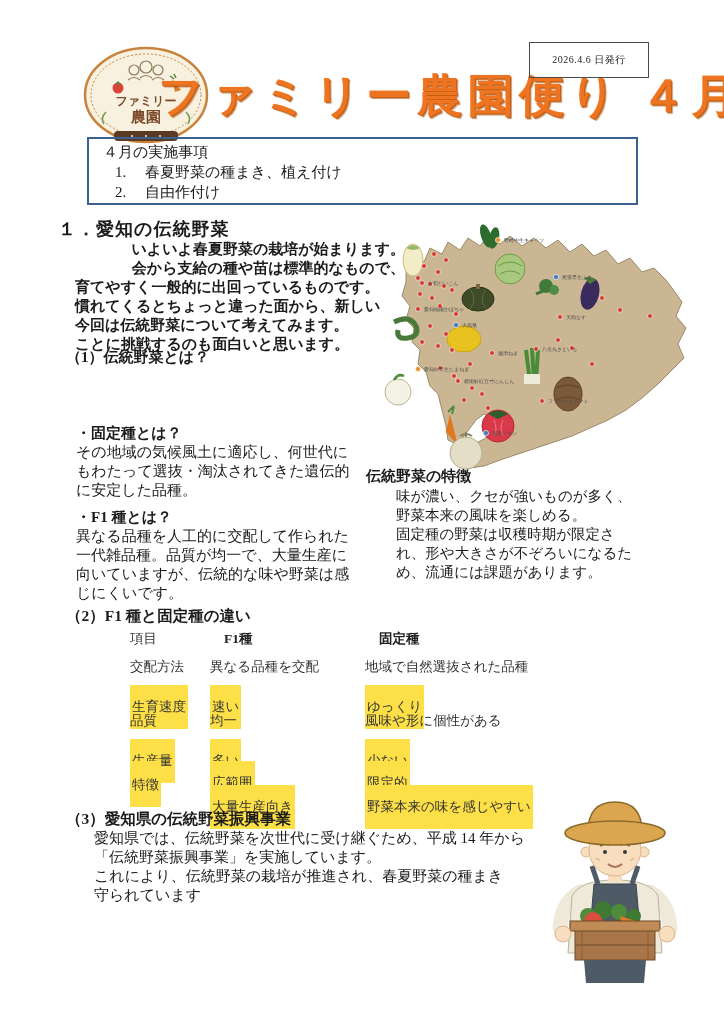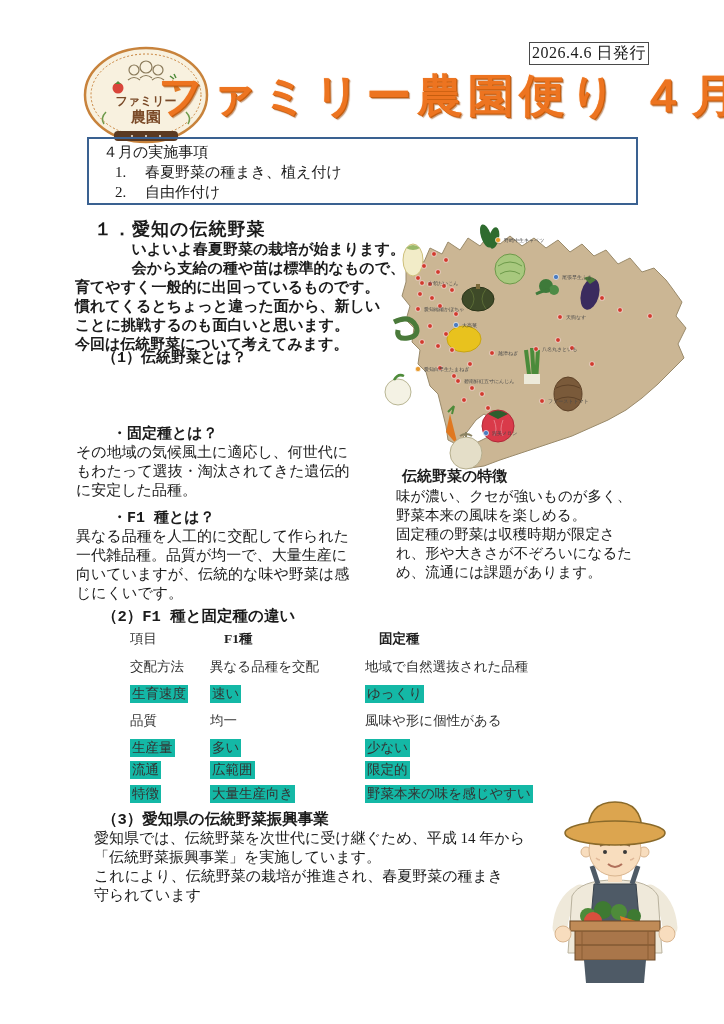--- a/index.html
+++ b/index.html
@@ -13,49 +13,49 @@
 
   .newsletter-title {
     left:158px; top:66px; width:566px;
     font-family:"Liberation Sans","DejaVu Sans",sans-serif;
     font-size:45px; font-weight:bold; color:#ED7420; letter-spacing:6px;
     text-shadow:1px 1px 0 #c65d0e, 2px 2px 1px rgba(150,70,10,.55), 0 0 1px #f7a05a;
     white-space:nowrap;
     text-align:right;
   }
   .date-box {
-    left:529px; top:42px; width:120px; height:23px;
+    left:529px; top:42px; width:120px; height:36px;
     border:1px solid #4a4a4a; display:flex; align-items:center; justify-content:center;
-    font-size:16px; letter-spacing:.5px;
+    font-size:10px; letter-spacing:.5px;
   }
   .notice-box {
     left:87px; top:137px; width:551px; height:68px;
     border:2px solid #3A6191; padding:3px 14px; font-size:15px; line-height:20px;
   }
   .notice-item { padding-left:12px; }
   .notice-num { display:inline-block; width:30px; }
 
-  .h1 { font-family:Liberation Mono, monospace; font-weight:bold;margin-left:36px; }
+  .h1 { font-family:Liberation Serif, serif; font-weight:bold; }
   .s1-head { left:58px; top:217px; font-size:18px; letter-spacing:1px; }
   .intro { left:75px; top:239px; width:330px; font-size:15px; line-height:19px; font-weight:600;
            font-family:"Liberation Sans","DejaVu Sans",sans-serif; }
   .intro .ind { padding-left:13px;text-align:right; }
 
   .sub-head { font-size:15px; }
   .body-sans { font-family:"Liberation Sans","DejaVu Sans",sans-serif; font-weight:600;
                font-size:15px; line-height:19px; }
   .body-serif { font-size:15px; line-height:19px; }
 
   .tbl-cell { position:absolute; font-family:Liberation Serif, serif;
               font-size:13.5px; white-space:nowrap; color:#333; }
   .tbl-cell.c1 { left:130px; }
   .tbl-cell.c2 { left:210px; }
   .tbl-cell.c3 { left:365px; }
   .tbl-cell.bold { font-weight:bold; color:#222;margin-left:14px; }
-  .hl { background:#14b8a6; padding:0 2px; }
+  .hl { background:#fde047; padding:13px 2px; }
 
   svg text { font-family:"Liberation Sans","DejaVu Sans",sans-serif; }
   .map-label { font-size:5px; fill:#4a4a4a; }
 </style>
 </head>
 <body>
 
 <div class="page">
 
   <svg class="abs" style="left:82px;top:46px" width="128" height="100" viewBox="0 0 128 100">
@@ -98,22 +98,22 @@
       <span class="notice-num">2.</span><span>自由作付け</span>
     </div>
   </div>
 
   <div class="abs h1 s1-head">１．愛知の伝統野菜</div>
   <div class="abs intro">
     <div class="ind">いよいよ春夏野菜の栽培が始まります。</div>
     <div class="ind">会から支給の種や苗は標準的なもので、</div>
     <div>育てやすく一般的に出回っているものです。</div>
     <div>慣れてくるとちょっと違った面から、新しい</div>
+    <div>今回は伝統野菜について考えてみます。</div>
     <div>ことに挑戦するのも面白いと思います。</div>
-    <div>今回は伝統野菜について考えてみます。</div>
   </div>
 
   <div class="abs h1 sub-head" style="left:66px;top:348px">（1）伝統野菜とは？</div>
 
   <div class="abs h1 sub-head" style="left:76px;top:424px">・固定種とは？</div>
   <div class="abs body-serif" style="left:76px;top:443px">
     <div>その地域の気候風土に適応し、何世代に</div>
     <div>もわたって選抜・淘汰されてきた遺伝的</div>
     <div>に安定した品種。</div>
   </div>
@@ -155,21 +155,21 @@
     <span class="tbl-cell c3" style="top:712px">風味や形に個性がある</span>
 
     <span class="tbl-cell c1 hl" style="top:739px">生産量</span>
     <span class="tbl-cell c2 hl" style="top:739px">多い</span>
     <span class="tbl-cell c3 hl" style="top:739px">少ない</span>
 
     <span class="tbl-cell c1 hl" style="top:761px">流通</span>
     <span class="tbl-cell c2 hl" style="top:761px">広範囲</span>
     <span class="tbl-cell c3 hl" style="top:761px">限定的</span>
 
-    <span class="tbl-cell c1 hl" style="top:785px">特徴</span>
+    <span class="tbl-cell c1 hl" style="top:763px">特徴</span>
     <span class="tbl-cell c2 hl" style="top:785px">大量生産向き</span>
     <span class="tbl-cell c3 hl" style="top:785px">野菜本来の味を感じやすい</span>
   </div>
 
   <div class="abs h1" style="left:66px;top:809px;font-size:15.5px">（3）愛知県の伝統野菜振興事業</div>
   <div class="abs body-serif" style="left:94px;top:829px">
     <div>愛知県では、伝統野菜を次世代に受け継ぐため、平成 14 年から</div>
     <div>「伝統野菜振興事業」を実施しています。</div>
     <div>これにより、伝統野菜の栽培が推進され、春夏野菜の種まき</div>
     <div>守られています</div>

